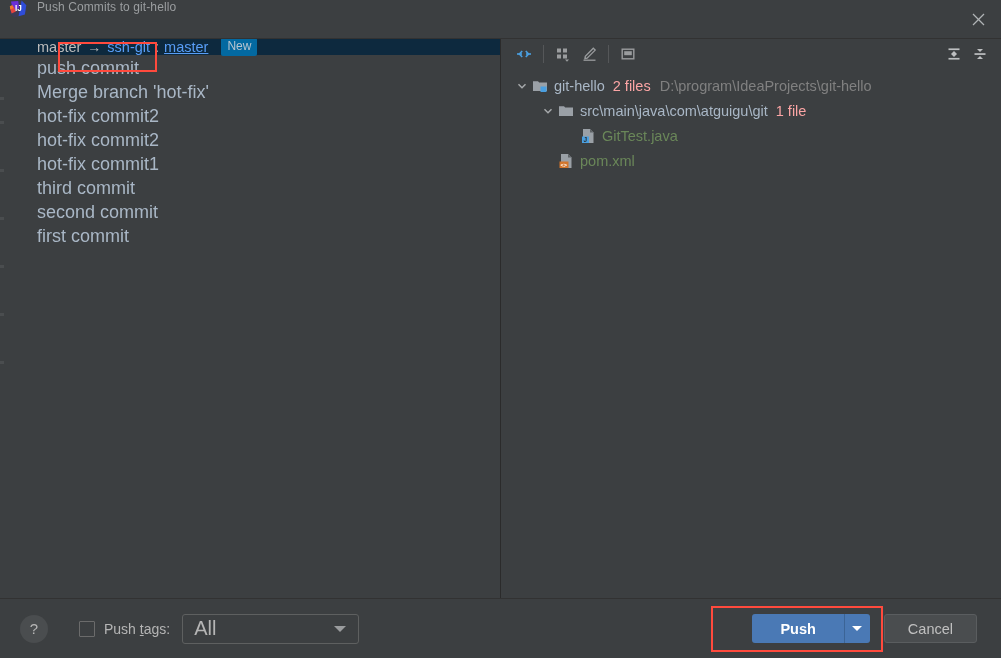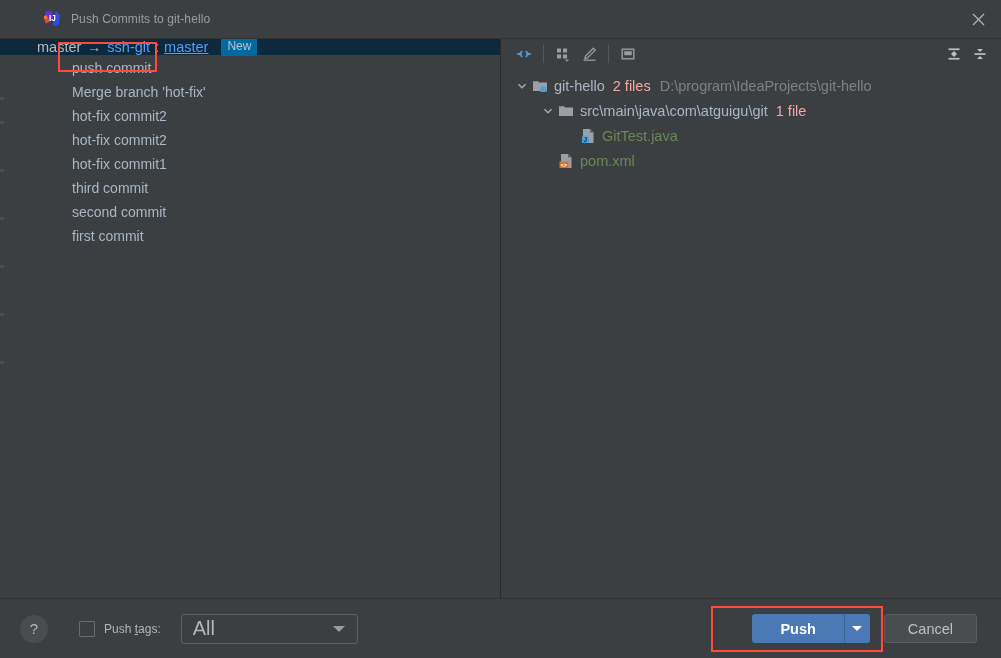--- a/index.html
+++ b/index.html
@@ -21,24 +21,22 @@
     background: #3c3f41;
     display: flex;
     flex-direction: column;
   }
 
   
   .titlebar {
     height: 38px;
     flex: 0 0 38px;
     display: flex;
-    align-items: center;
-    background: #3c3f41;
-    position: relative;
-    padding-left: 34px;
+    background: #3c3f41;
+    position: relative;
   }
   .app-logo {
     width: 18px;
     height: 18px;
     margin-left: 9px;
     margin-right: 10px;
     position: relative;
     flex: 0 0 18px;
   }
   .title-text {
@@ -130,25 +128,24 @@
 
   .commit-list {
     padding-top: 1px;
     position: relative;
   }
   .commit-row {
     height: 24px;
     display: flex;
     align-items: center;
     padding-left: 37px;
-    font-size: 14px;
+    font-size: 18px;
     color: #a9b7c6;
     cursor: pointer;
     white-space: nowrap;
-    margin-left: 35px;
   }
   
   .gutter-tick {
     position: absolute;
     left: 0;
     width: 4px;
     height: 3px;
     background: #4a4d4f;
   }
 
@@ -251,23 +248,23 @@
     width: 14px;
     height: 14px;
     border: 1px solid #6b6b6b;
     background: #3c3f41;
     border-radius: 1px;
     flex: 0 0 14px;
     cursor: pointer;
   }
   .pushtags-label {
     color: #b5b5b5;
-    font-size: 12px;
+    font-size: 14px;
     margin-left: 9px;
-    margin-right: 20px;
+    margin-right: 12px;
   }
   .pushtags-label u { text-decoration: underline; }
   .combo {
     width: 175px;
     height: 28px;
     border: 1px solid #5e6060;
     border-radius: 3px;
     background: #3c3f41;
     display: flex;
     align-items: center;

